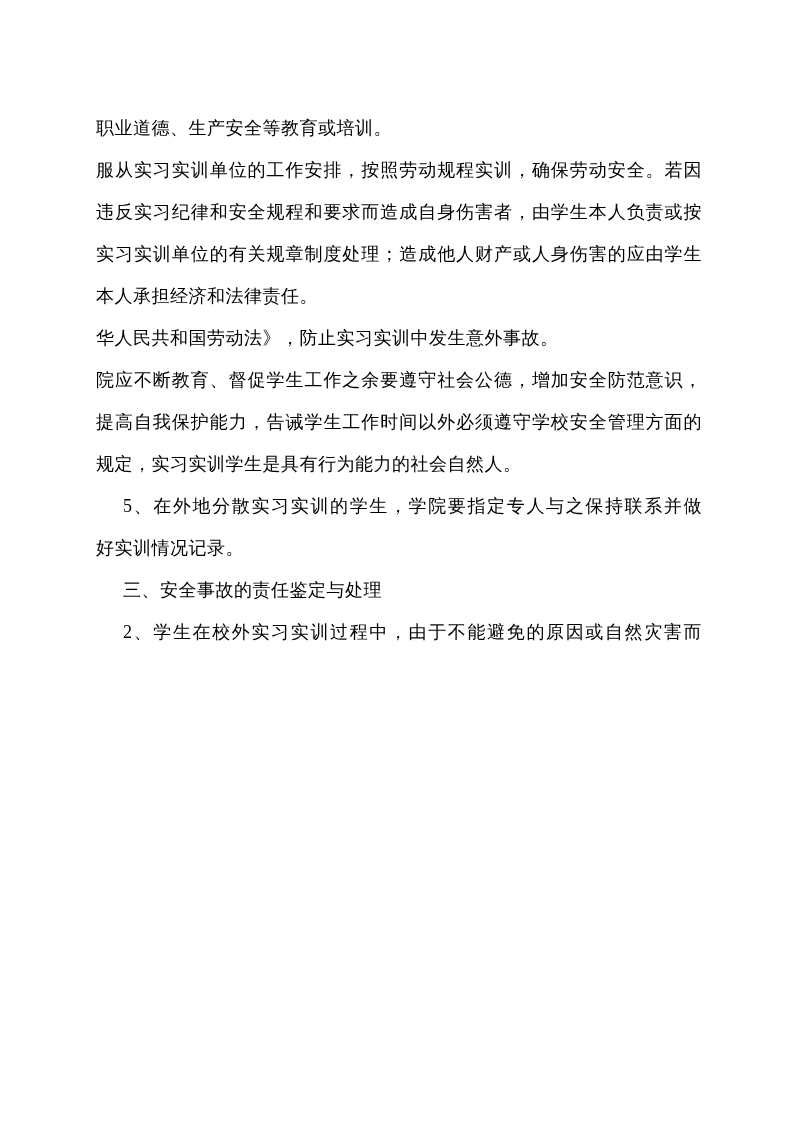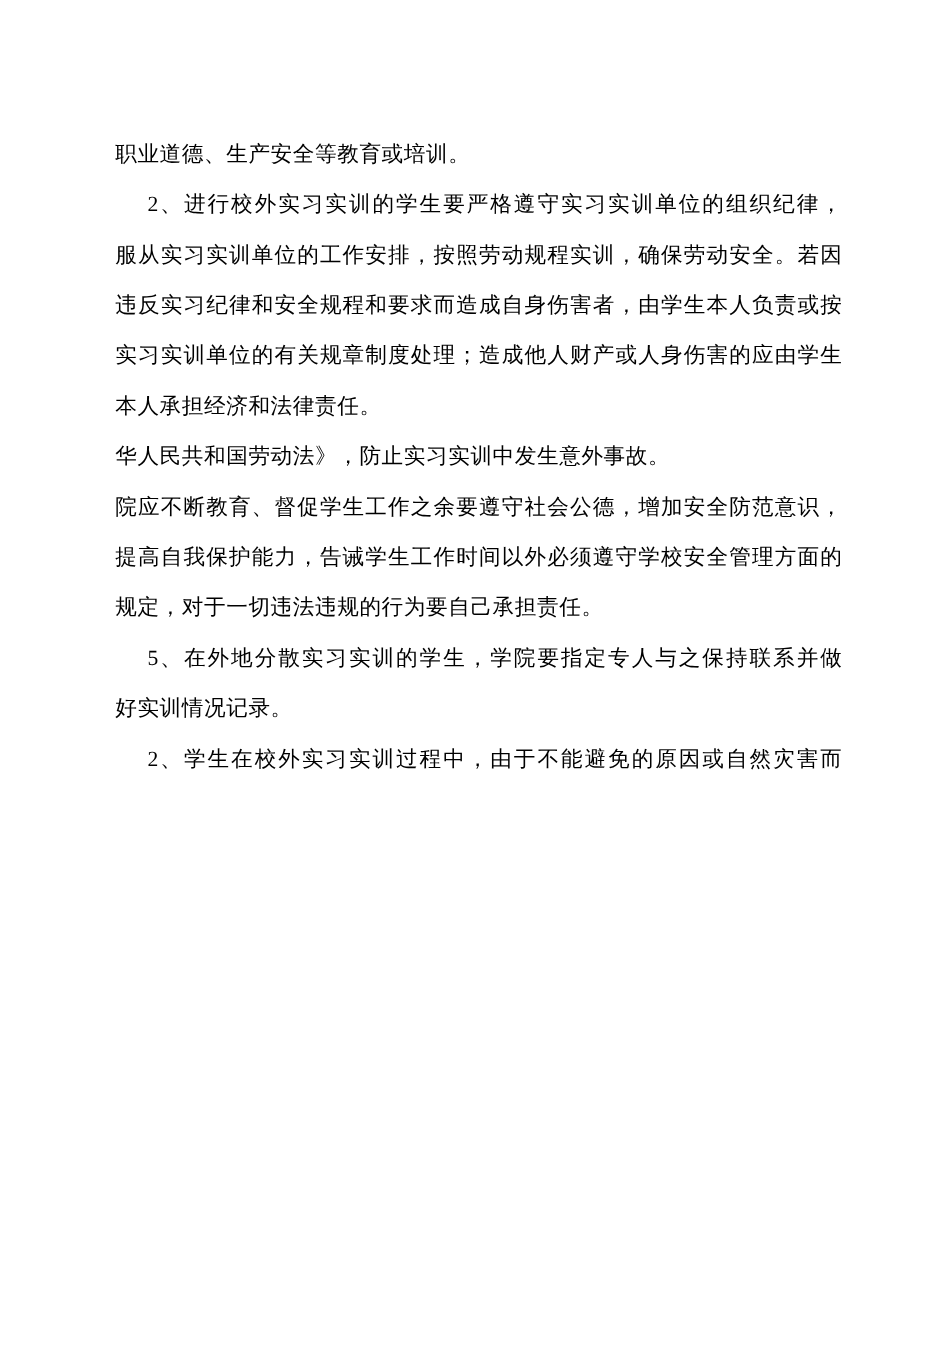--- a/index.html
+++ b/index.html
@@ -56,42 +56,44 @@
 
 <div class="page">
 
   <div class="textblock">
 
     <div class="para">
       <div class="line">职业道德、生产安全等教育或培训。</div>
     </div>
 
     <div class="para">
-      <div class="line ind j">2、进行校外实习实训的学生要严格遵守实习实训单位的组织纪律，</div>
       <div class="line j">服从实习实训单位的工作安排，按照劳动规程实训，确保劳动安全。若因</div>
       <div class="line j">违反实习纪律和安全规程和要求而造成自身伤害者，由学生本人负责或按</div>
       <div class="line j">实习实训单位的有关规章制度处理；造成他人财产或人身伤害的应由学生</div>
       <div class="line">本人承担经济和法律责任。</div>
     </div>
 
     <div class="para">
       <div class="line">华人民共和国劳动法》，防止实习实训中发生意外事故。</div>
     </div>
 
     <div class="para">
       <div class="line j">院应不断教育、督促学生工作之余要遵守社会公德，增加安全防范意识，</div>
       <div class="line j">提高自我保护能力，告诫学生工作时间以外必须遵守学校安全管理方面的</div>
-      <div class="line">规定，对于一切违法违规的行为要自己承担责任。</div>
+      <div class="line">规定，实习实训学生是具有行为能力的社会自然人。</div>
     </div>
 
     <div class="para">
       <div class="line ind j">5、在外地分散实习实训的学生，学院要指定专人与之保持联系并做</div>
       <div class="line">好实训情况记录。</div>
     </div>
 
+    <div class="para">
+      <div class="line ind">三、安全事故的责任鉴定与处理</div>
+    </div>
 
 
     <div class="para">
       <div class="line ind j">2、学生在校外实习实训过程中，由于不能避免的原因或自然灾害而</div>
     </div>
 
   </div>
 
   <div class="footer">14</div>
 

